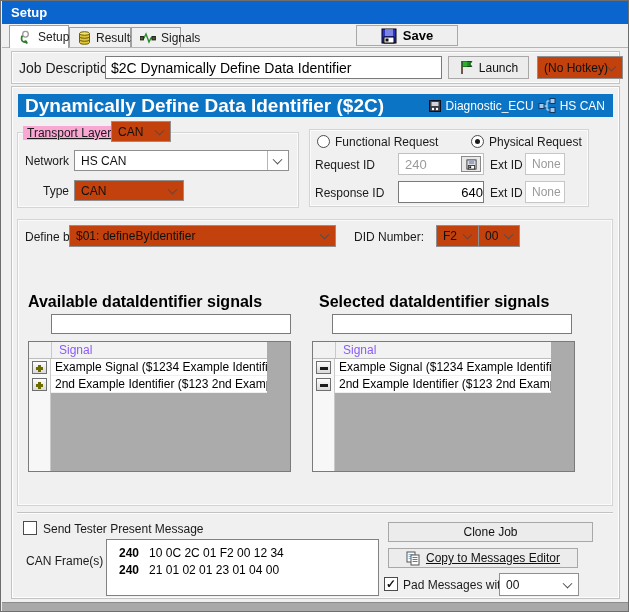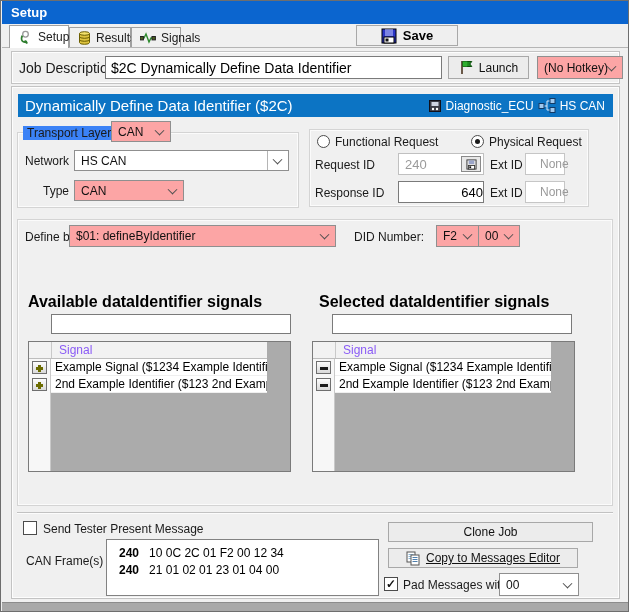--- a/index.html
+++ b/index.html
@@ -31,43 +31,43 @@
            box-shadow:inset 0 0 0 1px #fdfdfd; }
   #job-panel  { left:10px; top:50px;  width:609px; height:33px; }
   #main-panel { left:10px; top:85px;  width:609px; height:513px; }
 
   .lbl { position:absolute; font-size:12px; color:#1a1a1a; white-space:nowrap; }
   .lbl14 { font-size:14px; }
 
   
   .tinput { position:absolute; border:1px solid #7a7a7a; background:#fff;
             font-size:14px; color:#000; padding:0 5px; outline:none; }
-  .combo { position:absolute; border:1px solid #8f8f8f; background:#fca5a5;
+  .combo { position:absolute; border:1px solid #8f8f8f; background:#c2410c;
            font-size:12px; color:#111; display:flex; align-items:center;
            padding:0 22px 0 6px; white-space:nowrap; overflow:hidden; cursor:default; }
   .combo .chev { position:absolute; right:7px; top:50%; width:7px; height:7px;
                  border-right:1.6px solid #4f4f4f; border-bottom:1.6px solid #4f4f4f;
                  transform:translateY(-70%) rotate(45deg); }
   .combo.white { background:#fff; }
   .combo.seg::before { content:""; position:absolute; right:20px; top:0; bottom:0;
                        border-left:1px solid #b5b5b5; }
   .btn { position:absolute; background:#ececec; border:1px solid #a8a8a8;
          font-size:12px; color:#111; display:flex; align-items:center;
          justify-content:center; gap:6px; cursor:pointer; }
 
   
   .groupbox { position:absolute; border:1px solid #d4d4d4;
               box-shadow:0 0 0 1px #fbfbfb inset; }
-  .gb-label { position:absolute; font-size:12px; background:#3b82f6; padding:0 4px;
-              color:#1a1a1a; white-space:nowrap; }
+  .gb-label { position:absolute; font-size:12px; background:#f9a8d4; padding:0 4px;
+              color:#1a1a1a; white-space:nowrap;text-decoration:underline; }
 
   
   #section-header { position:absolute; left:17px; top:93px; width:595px; height:23px;
                     background:#0c74c4; color:#fff; display:flex; align-items:center; }
-  #section-title { font-size:15px; font-weight:normal; padding-left:7px; }
+  #section-title { font-size:19px; font-weight:bold; padding-left:7px; }
   #header-right { position:absolute; right:8px; top:0; height:23px; display:flex;
                   align-items:center; gap:4px; font-size:12px; }
 
   
   .radio { position:absolute; width:13px; height:13px; border:1px solid #4b4b4b;
            border-radius:50%; background:#fff; cursor:pointer; }
   .radio.selected::after { content:""; position:absolute; left:3px; top:3px;
            width:5px; height:5px; border-radius:50%; background:#1a1a1a; }
   .checkbox { position:absolute; width:14px; height:14px; border:1px solid #4b4b4b;
               background:#fff; cursor:pointer; font-size:12px; line-height:12px;
@@ -76,21 +76,21 @@
 
   
   .idfield { position:absolute; border:1px solid #7a7a7a; background:#fff;
              font-size:13px; display:flex; align-items:center; padding-left:6px; }
   .idfield.disabled { border-color:#c0c0c0; color:#9a9a9a; }
   .idfield .microbtn { position:absolute; right:2px; top:2px; width:20px; height:16px;
              background:#e8e8e8; border:1px solid #8a8a8a; display:flex;
              align-items:center; justify-content:center; cursor:pointer; }
   .nonefield { position:absolute; border:1px solid #c6c6c6; background:#fff;
                color:#9a9a9a; font-size:12px; display:flex; align-items:center;
-               padding-left:14px; }
+               padding-left:6px; }
 
   
   .listtitle { position:absolute; font-size:16px; font-weight:bold; color:#000; }
   .filter { position:absolute; height:20px; border:1px solid #7a7a7a; background:#fff;
             font-size:12px; padding:0 4px; outline:none; }
   .siglist { position:absolute; width:263px; height:131px; border:1px solid #7a7a7a;
              background:#ababab; overflow:hidden; }
   .sl-gutter { position:absolute; left:0; top:17px; bottom:0; width:22px; background:#f7f7f7;
                border-right:1px solid #c9c9c9; }
   .sl-header { position:absolute; left:0; top:0; width:238px; height:17px;

